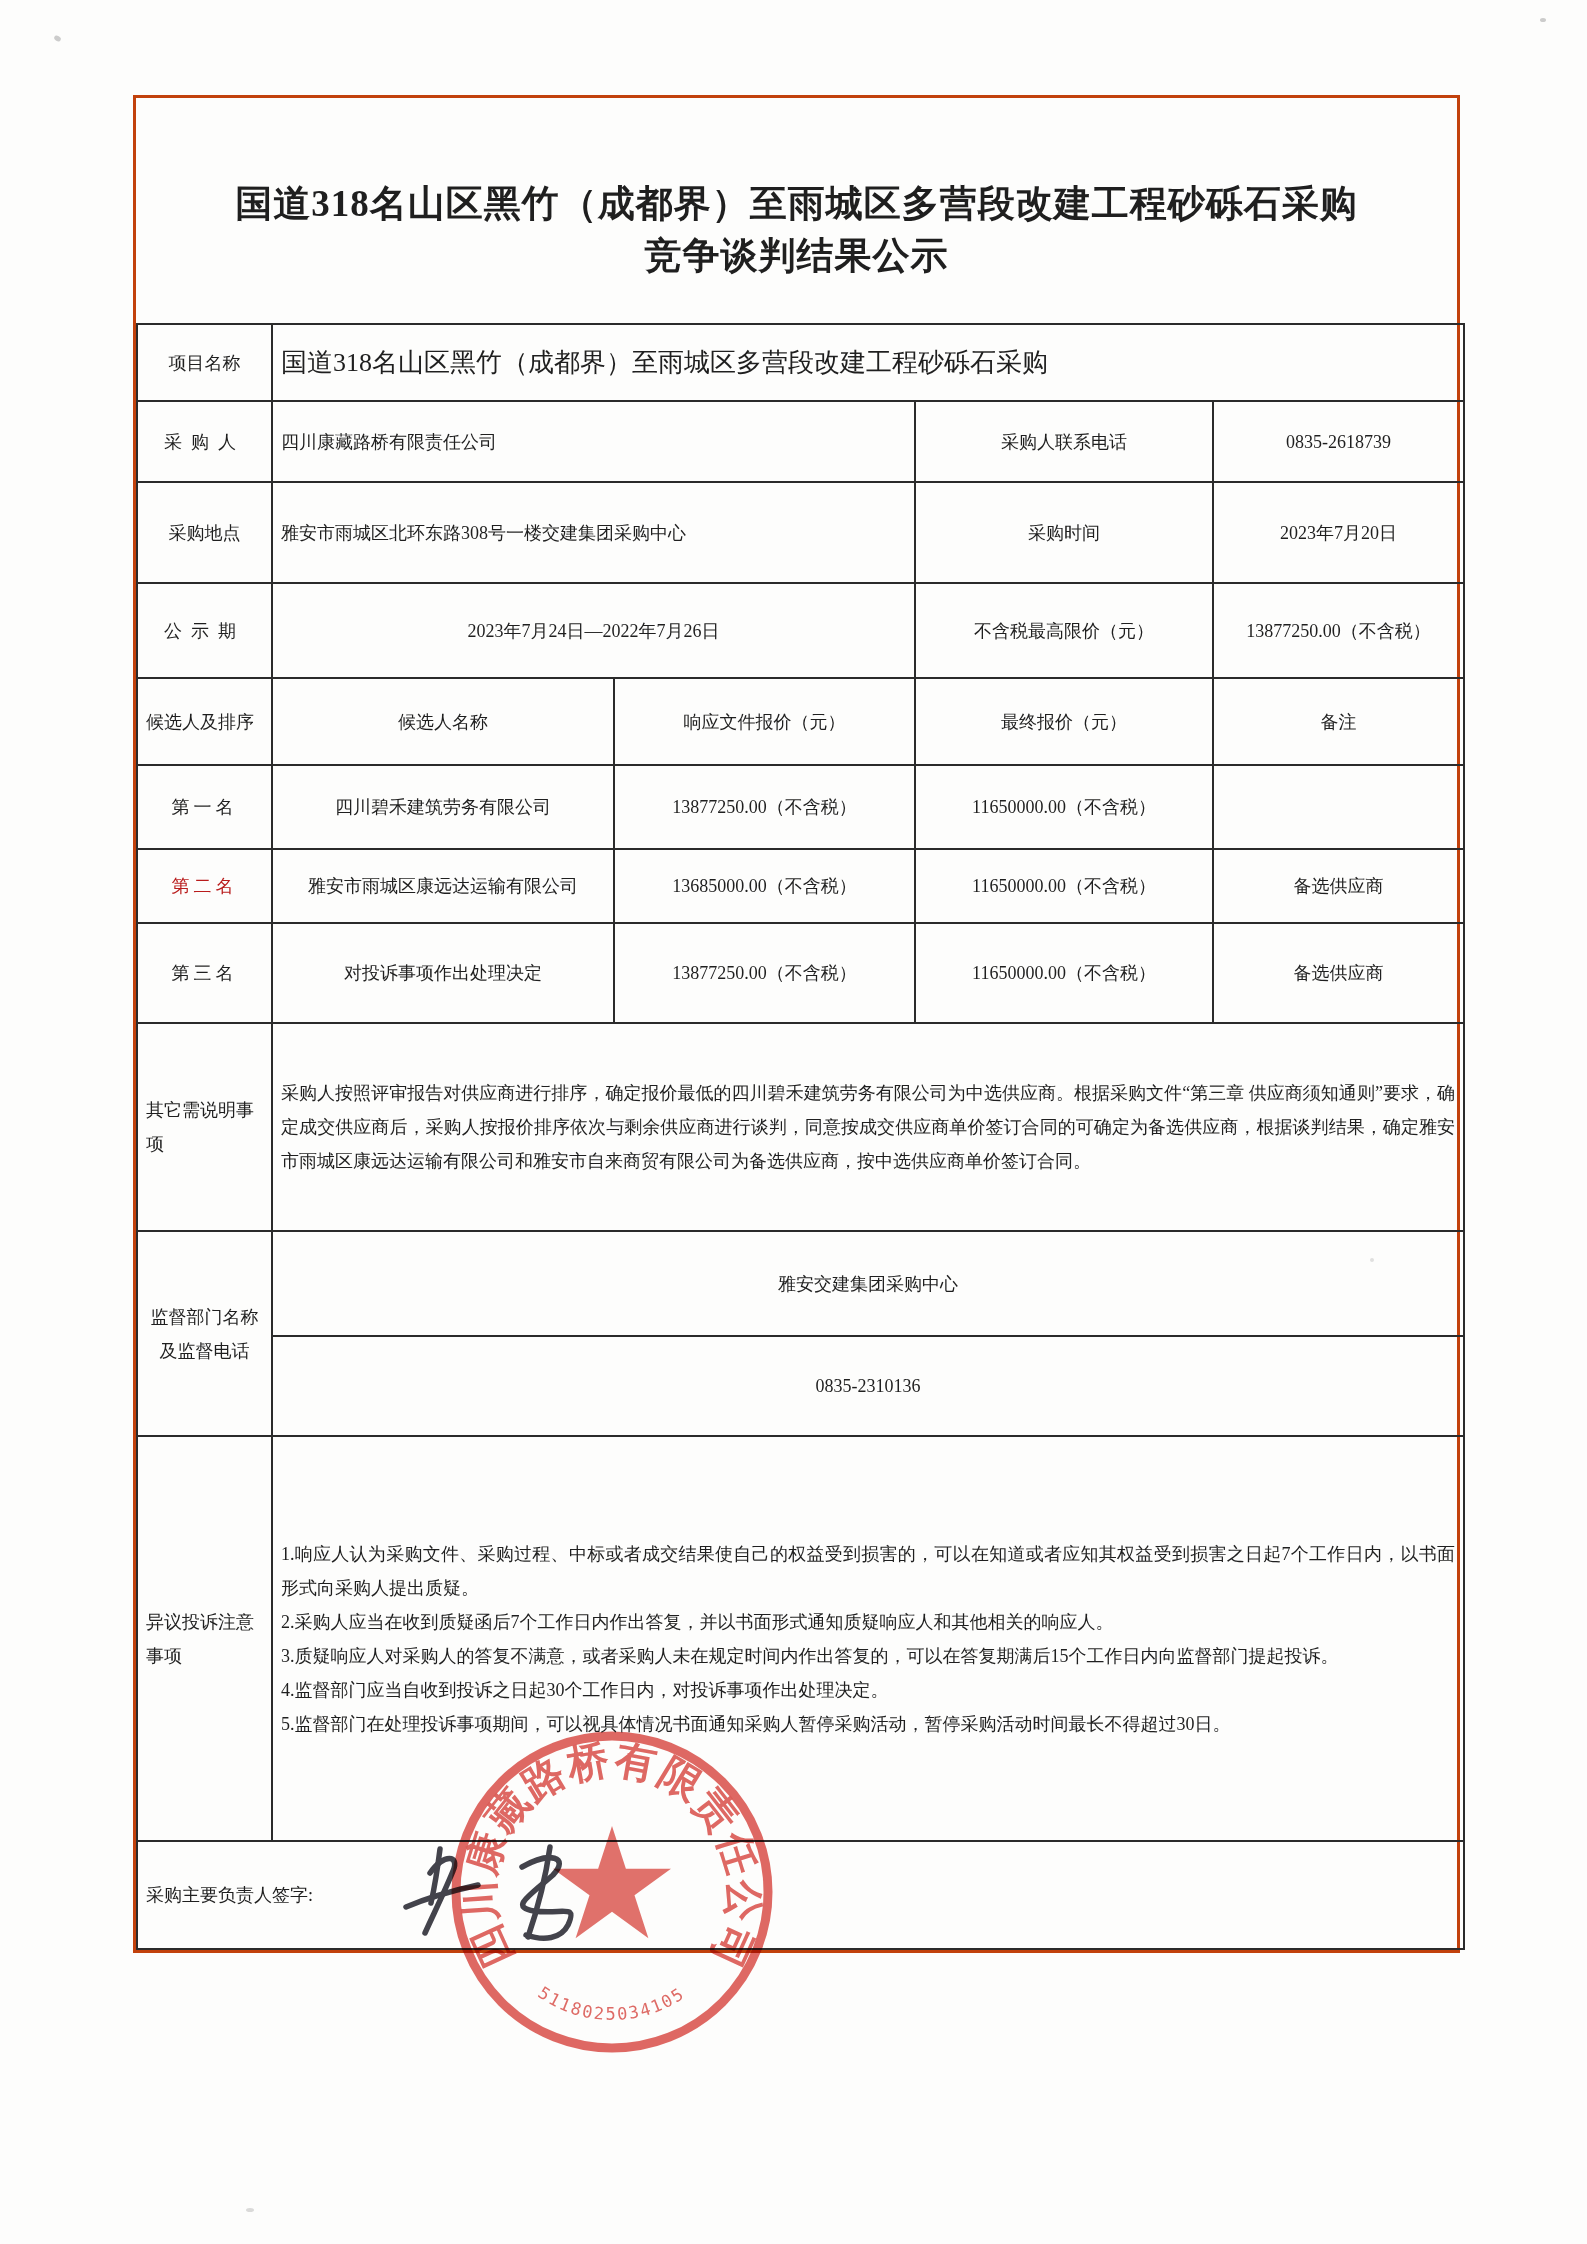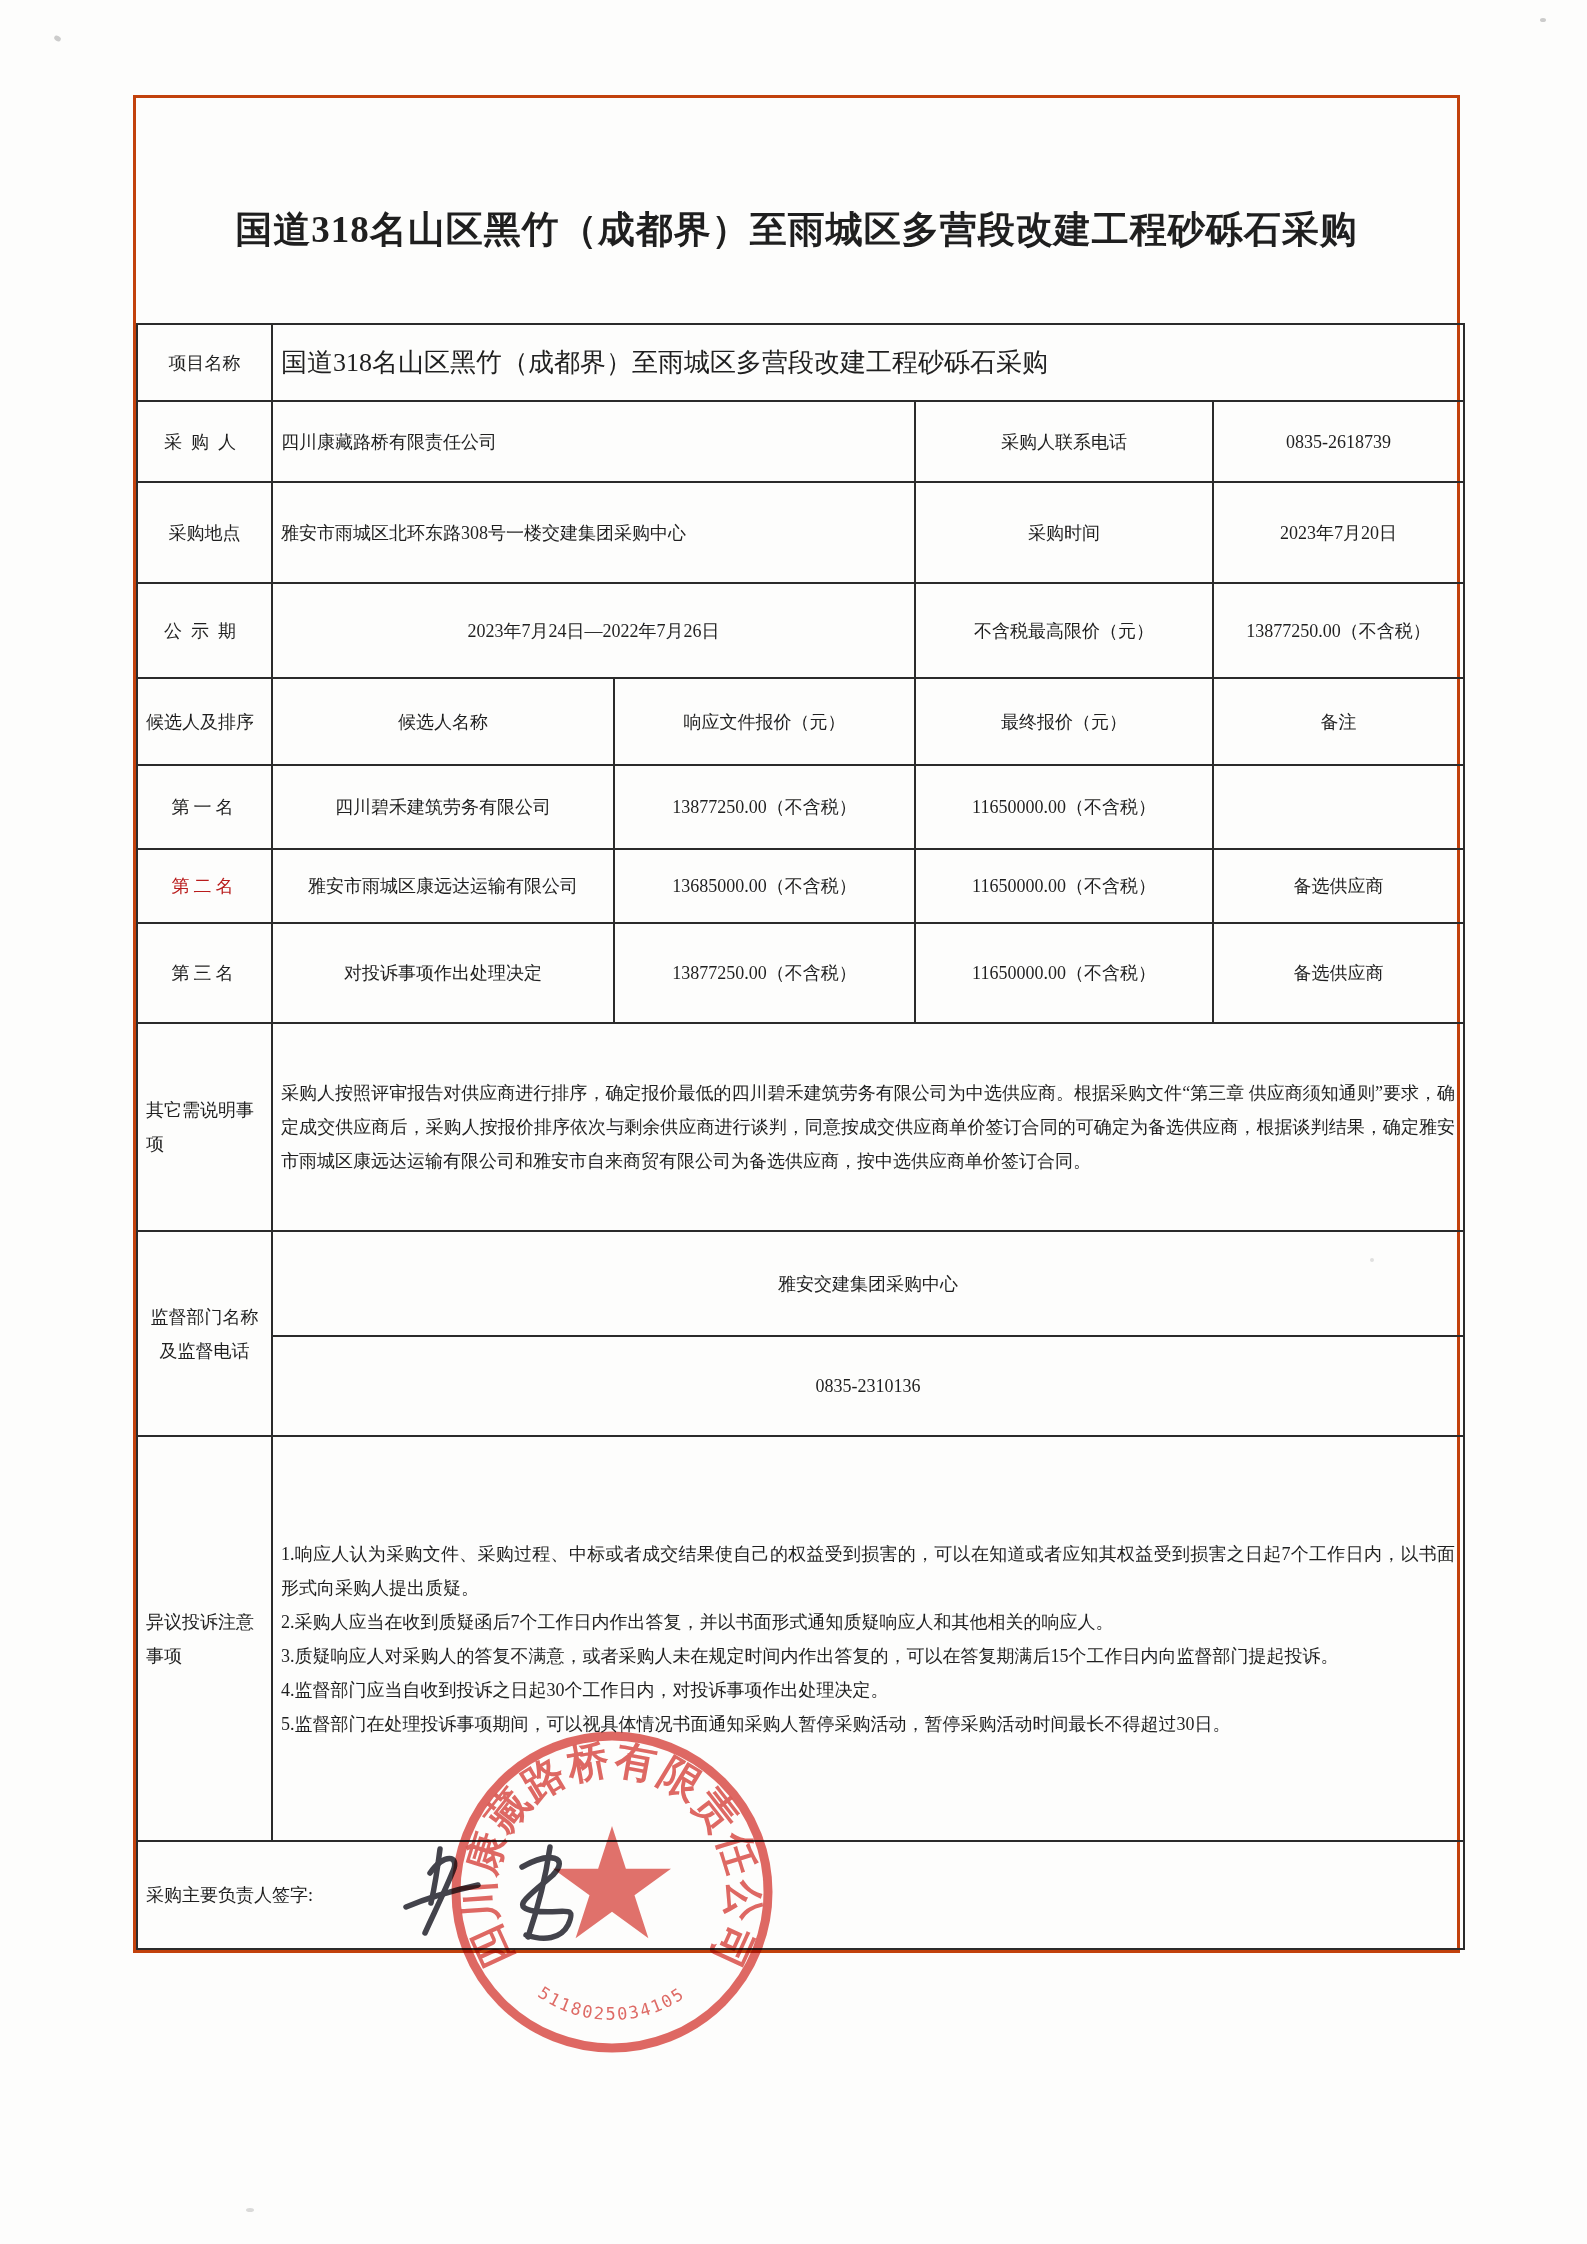--- a/index.html
+++ b/index.html
@@ -64,20 +64,21 @@
   .speck.s3{left:246px;top:2208px;width:8px;height:4px;background:rgba(60,60,60,0.18);}
   .speck.s4{left:1370px;top:1258px;width:4px;height:4px;background:rgba(60,60,60,0.15);}
 </style>
 </head>
 <body>
 
 <div class="doc">
 
   <div class="title-block">
     <div class="title-line">国道318名山区黑竹（成都界）至雨城区多营段改建工程砂砾石采购</div>
+    <div class="title-line">竞争谈判结果公示</div>
   </div>
 
   <table class="grid">
     <colgroup>
       <col style="width:135px">
         <col style="width:342px">
         <col style="width:301px">
         <col style="width:298px">
         <col style="width:251px">
     </colgroup>

